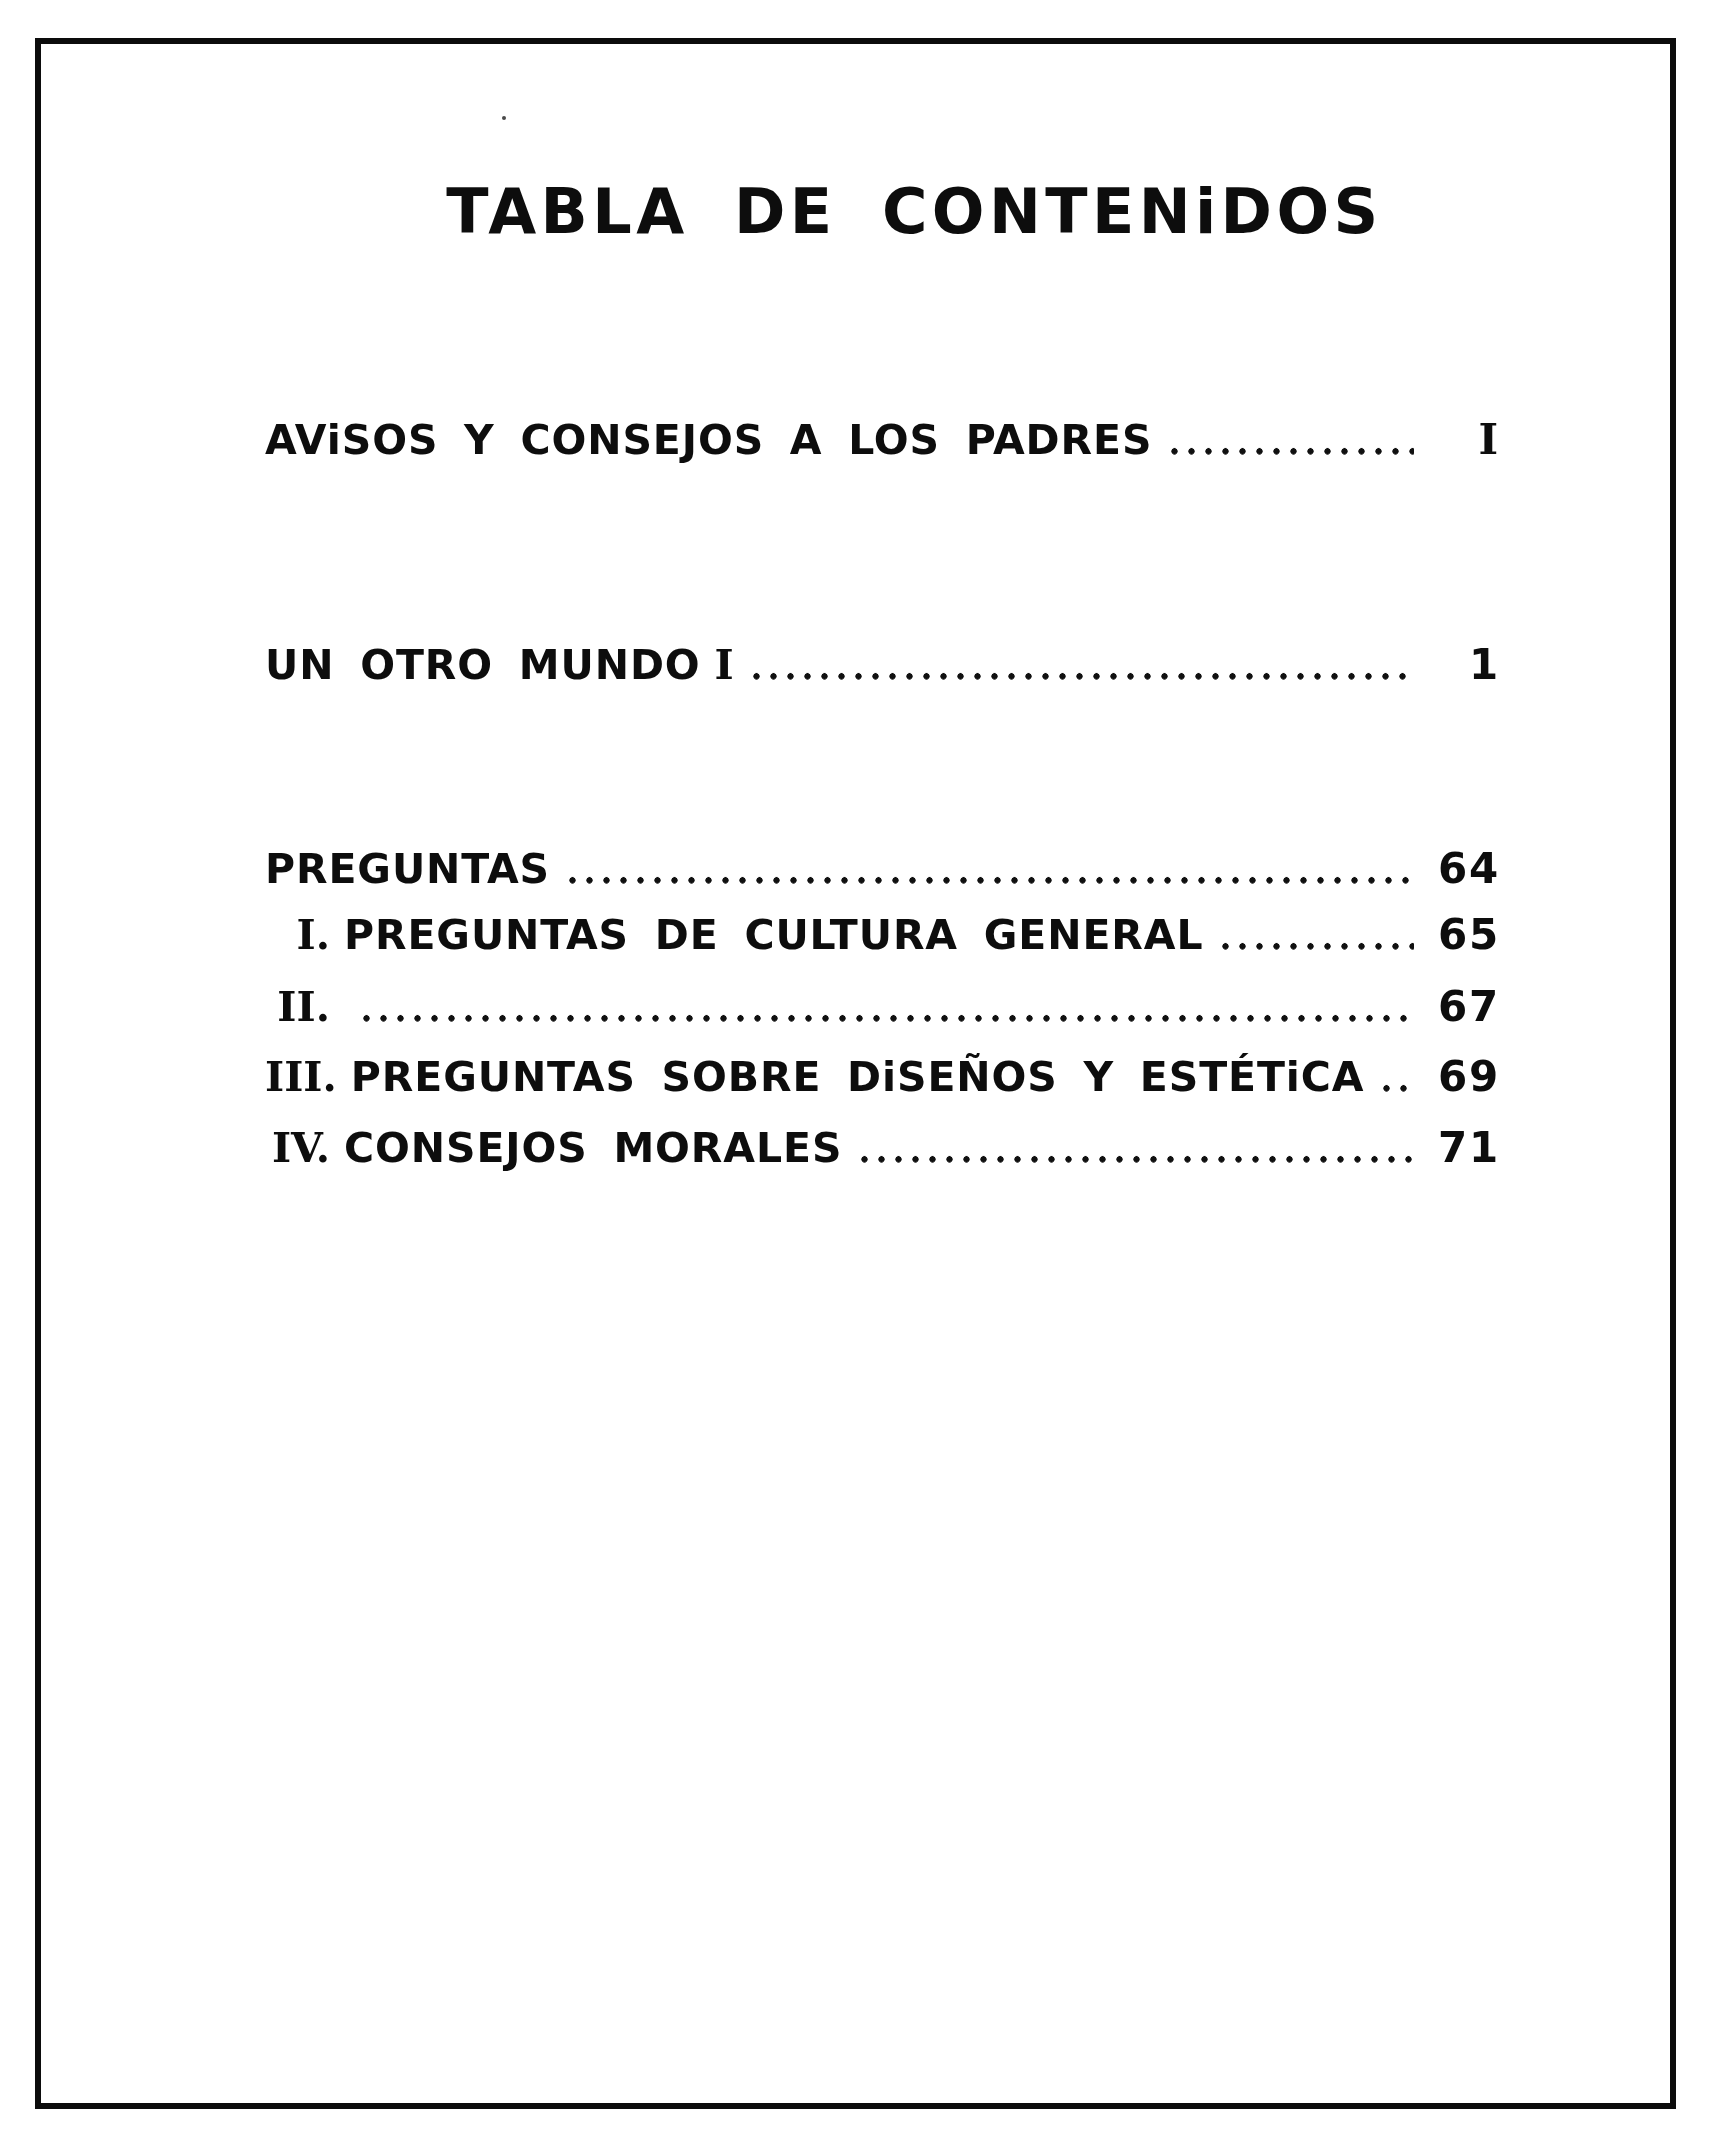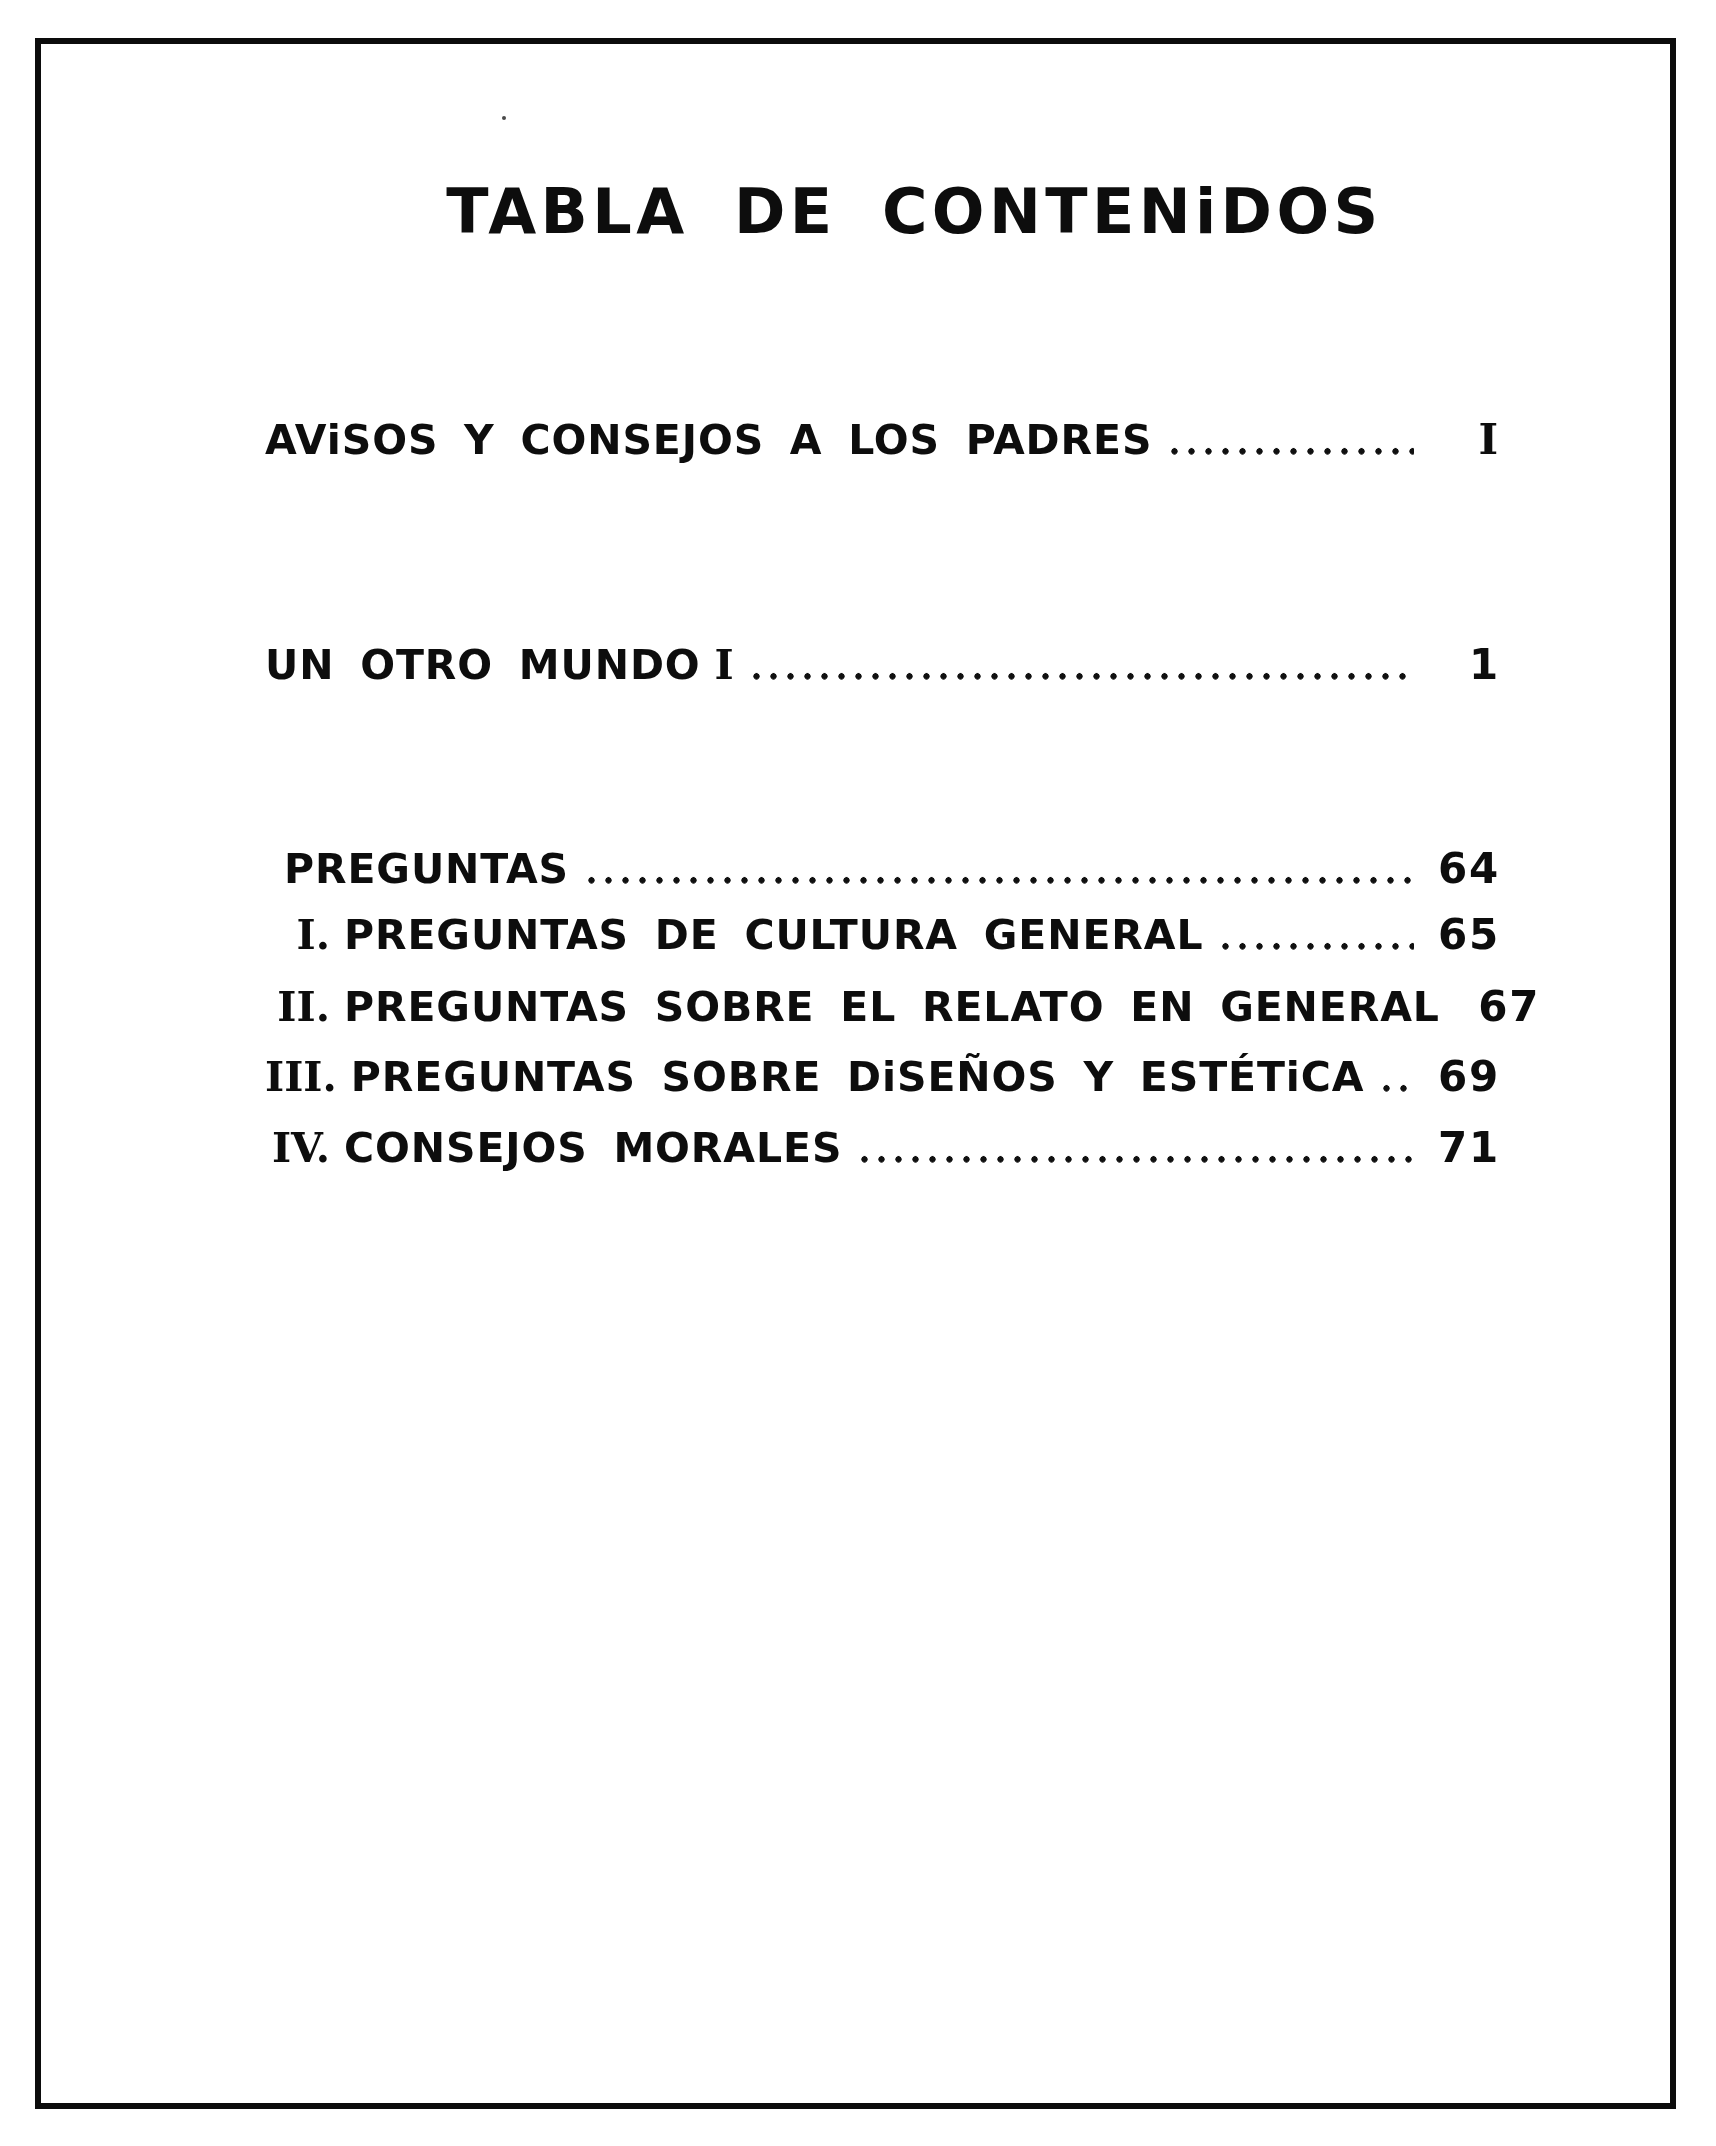--- a/index.html
+++ b/index.html
@@ -54,21 +54,21 @@
     right: 217px;
     display: flex;
     align-items: center;
     font-weight: 900;
     font-size: 41px;
     line-height: 1.15;
     white-space: nowrap;
   }
   .row-0 { top: 416px; }
   .row-1 { top: 641px; }
-  .row-2 { top: 845px; margin-left: 19px; }
+  .row-2 { top: 845px; }
   .row-3 { top: 911px; }
   .row-4 { top: 983px; }
   .row-5 { top: 1053px; }
   .row-6 { top: 1124px; }
   .label {
     letter-spacing: 0.9px;
     word-spacing: 10.6px;
   }
   .numeral {
     font-family: "DejaVu Serif", serif;
@@ -141,21 +141,20 @@
   <div class="row row-3">
     <span class="numeral">I.</span>
     <span class="label">PREGUNTAS DE CULTURA GENERAL</span>
 
     <span class="dots"></span>
     <span class="page-num">65</span>
   </div>
 
   <div class="row row-4">
     <span class="numeral">II.</span>
-    <span class="label">PREGUNTAS SOBRE EL RELATO EN GENERAL</span>
 
     <span class="dots"></span>
     <span class="page-num">67</span>
   </div>
 
   <div class="row row-5">
     <span class="numeral">III.</span>
     <span class="label">PREGUNTAS SOBRE DiSEÑOS Y ESTÉTiCA</span>
 
     <span class="dots"></span>

